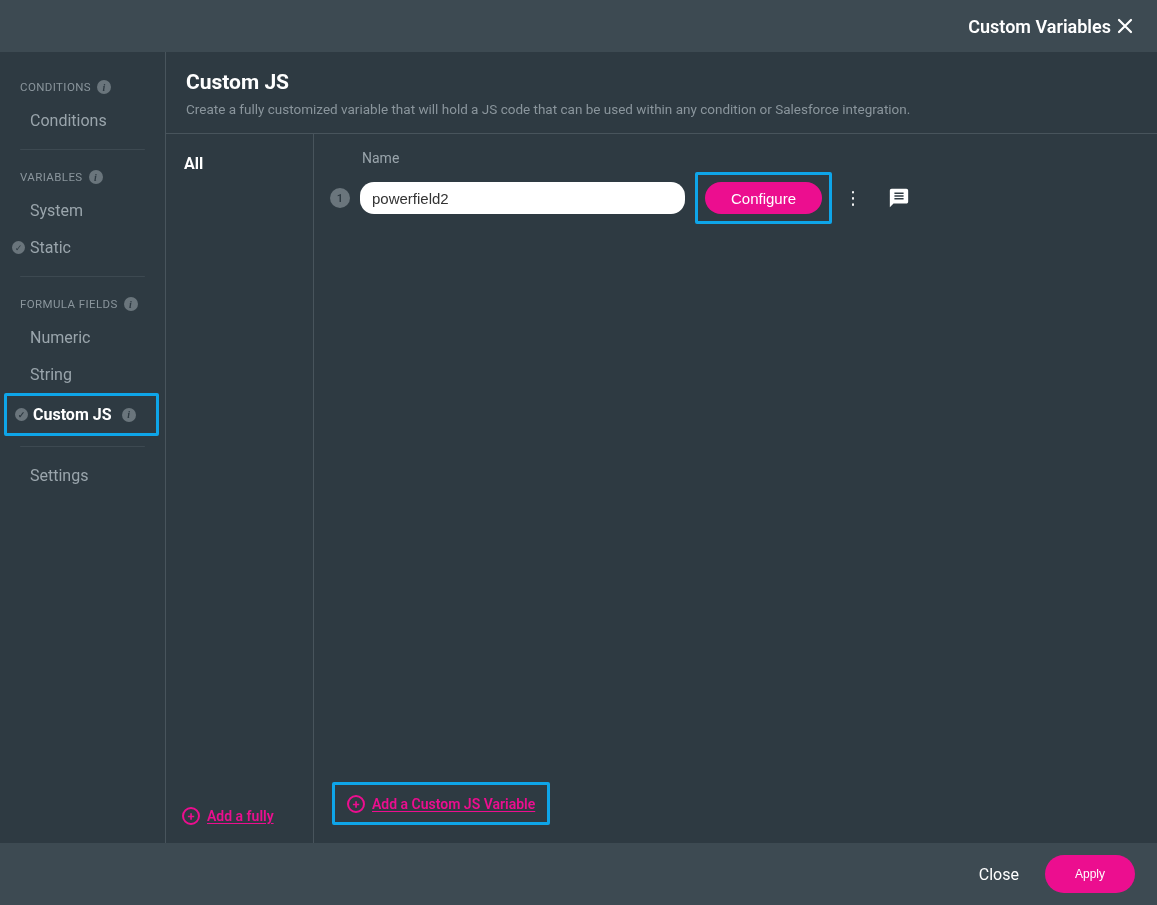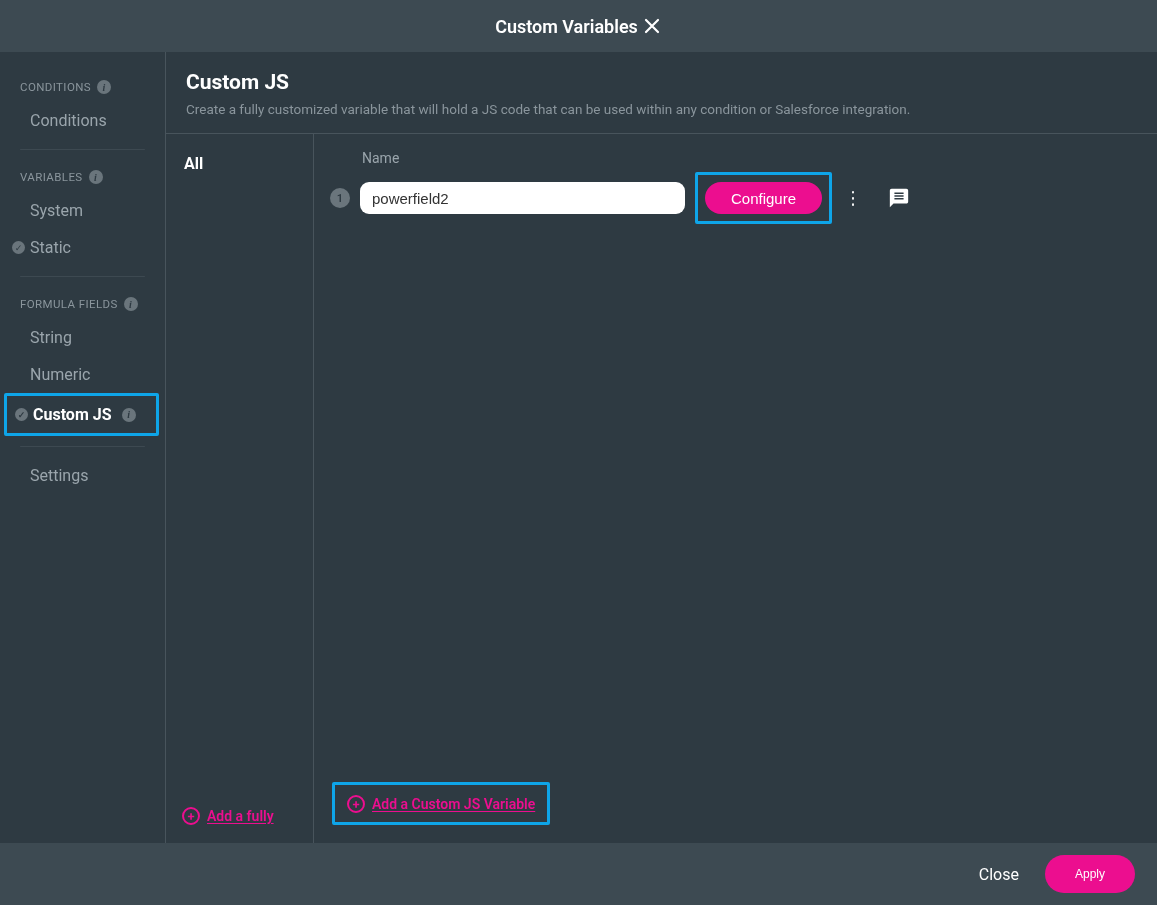--- a/index.html
+++ b/index.html
@@ -16,21 +16,21 @@
     height: 905px;
     display: flex;
     flex-direction: column;
     background: #2e3a42;
   }
   .titlebar {
     height: 52px;
     background: #3d4a52;
     display: flex;
     align-items: center;
-    justify-content: center;
+    justify-content: flex-end;
     padding: 0 18px 0 22px;
   }
   .titlebar-title {
     color: #fff;
     font-size: 18px;
     font-weight: 600;
   }
   .close-x {
     color: #fff;
     font-size: 22px;
@@ -248,21 +248,21 @@
     color: #2e3a42;
     font-size: 11px;
     font-weight: 600;
     display: flex; align-items: center; justify-content: center;
   }
   .name-input {
     flex: 0 0 325px;
     height: 32px;
     background: #fff;
     border: none;
-    border-radius: 9px;
+    border-radius: 14px;
     padding: 0 12px;
     font-size: 15px;
     color: #333;
     outline: none;
   }
   .config-wrap {
     padding: 7px 7px;
   }
   .config-btn {
     background: #ec0e8f;
@@ -360,24 +360,24 @@
         <span class="check-dot">✓</span>
         <span>Static</span>
       </div>
       <div class="side-hr"></div>
 
       <div class="side-section-header">
         <span>FORMULA FIELDS</span>
         <span class="info-badge">i</span>
       </div>
       <div class="side-item">
+        <span>Numeric</span>
+      </div>
+      <div class="side-item">
         <span>String</span>
-      </div>
-      <div class="side-item">
-        <span>Numeric</span>
       </div>
 
       <div class="highlight-box highlight-sidebar">
         <div class="side-item active" style="padding-left:26px; padding-top:5px; padding-bottom:5px;">
           <span class="check-dot" style="left:8px;">✓</span>
           <span>Custom JS</span>
           <span class="info-badge inline-info">i</span>
         </div>
       </div>
 

